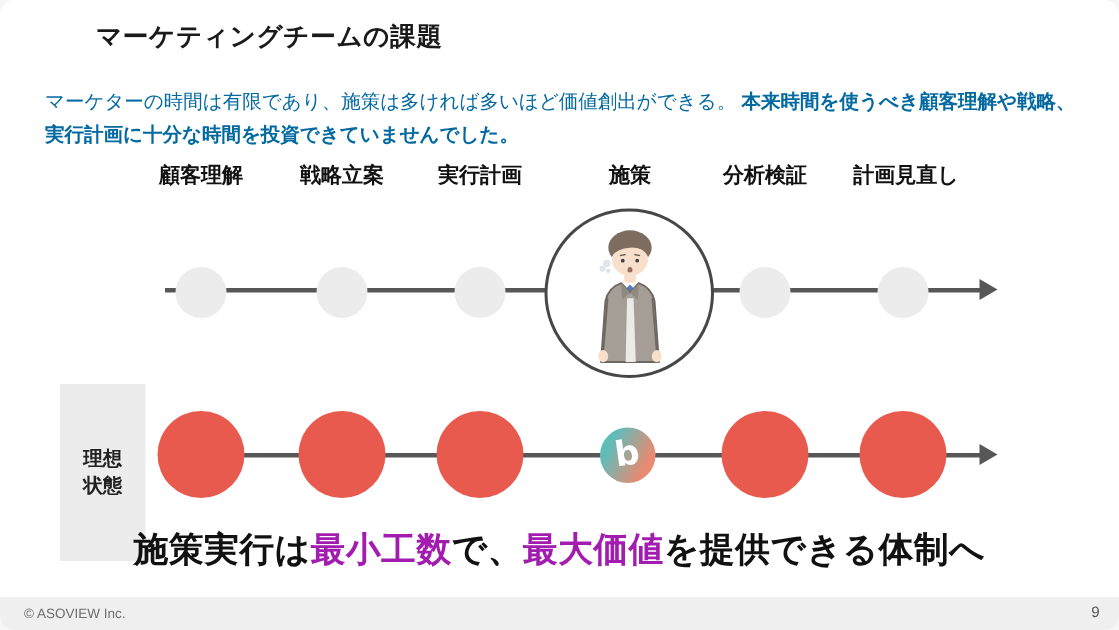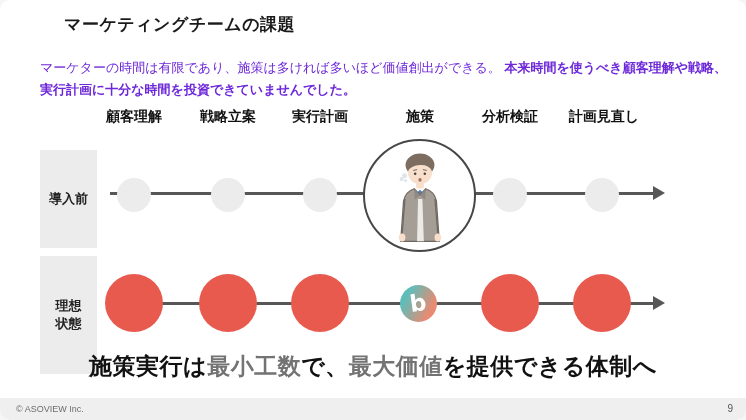--- a/index.html
+++ b/index.html
@@ -4,21 +4,21 @@
 <style>
   html,body{margin:0;padding:0;background:#f6f6f6;}
   body{width:746px;height:420px;font-family:"Liberation Sans","DejaVu Sans",sans-serif;}
   .slide{position:relative;width:746px;height:420px;background:#ffffff;border-radius:10px;overflow:hidden;}
 
   .title{position:absolute;left:28px;top:13px;font-size:17px;font-weight:bold;color:#1a1a1a;letter-spacing:.5px;margin-left:36px;}
 
   .brand{position:absolute;right:18px;top:12px;display:flex;align-items:center;gap:5px;}
   .brand-name{font-size:17px;font-weight:bold;color:#3d4046;letter-spacing:1px;}
 
-  .intro{position:absolute;left:40px;top:57px;width:692px;font-size:13px;line-height:1.72;color:#6d28d9;}
+  .intro{position:absolute;left:30px;top:57px;width:692px;font-size:13px;line-height:1.72;color:#0369a1;}
   .intro .b{font-weight:bold;}
 
   .col-header{position:absolute;top:108px;transform:translateX(-50%);font-size:14px;font-weight:bold;color:#111;white-space:nowrap;}
 
   .row-label{position:absolute;left:40px;width:57px;background:#ececec;display:flex;align-items:center;justify-content:center;
              font-size:13px;font-weight:bold;color:#222;text-align:center;white-space:pre-line;line-height:1.4;}
   .row-label.before{top:150px;height:98px;}
   .row-label.ideal{top:256px;height:118px;}
 
   .tline{position:absolute;left:110px;width:545px;height:2.5px;background:#575757;z-index:1;}
@@ -42,21 +42,21 @@
              background:linear-gradient(118deg,#5fbdb9 22%,#e98a72 78%);
              display:flex;align-items:center;justify-content:center;}
   .logo-node span{color:#fff;font-size:23px;font-weight:bold;transform:rotate(-8deg);font-family:"DejaVu Sans",sans-serif;line-height:1;}
 
   .bubble{position:absolute;left:489px;top:135px;width:192px;background:#ebebeb;padding:7px 10px;
           font-size:10.5px;font-weight:bold;color:#1c1c1c;line-height:1.55;z-index:4;}
   .bubble:before{content:"";position:absolute;left:-10px;bottom:8px;width:0;height:0;
                  border-top:4px solid transparent;border-bottom:9px solid transparent;border-right:13px solid #ebebeb;}
 
   .statement{position:absolute;left:0;top:351px;width:746px;text-align:center;font-size:23px;font-weight:bold;color:#111;letter-spacing:.5px;}
-  .statement .hl{color:#737373;}
+  .statement .hl{color:#a21caf;}
 
   .footer{position:absolute;left:0;top:398px;width:746px;height:22px;background:#efefef;}
   .footer .copyright{position:absolute;left:16px;width:100%;top:6px;font-size:9px;color:#6e6e6e;}
   .footer .page{position:absolute;right:13px;top:5px;font-size:10px;color:#555;}
 </style>
 </head>
 <body>
 
 <div class="slide">
 
@@ -67,21 +67,20 @@
     <span>マーケターの時間は有限であり、施策は多ければ多いほど価値創出ができる。 </span><span class="b">本来時間を使うべき顧客理解や戦略、実行計画に十分な時間を投資できていませんでした。</span>
   </div>
 
   <div class="col-header" style="left:134px;">顧客理解</div>
   <div class="col-header" style="left:228px;">戦略立案</div>
   <div class="col-header" style="left:320px;">実行計画</div>
   <div class="col-header" style="left:420px;">施策</div>
   <div class="col-header" style="left:510px;font-family:Liberation Mono, monospace;">分析検証</div>
   <div class="col-header" style="left:604px;">計画見直し</div>
 
-  <div class="row-label before">導入前</div>
   <div class="row-label ideal">理想
 状態</div>
 
   <div class="tline r1"></div>
   <div class="arrowhead r1"></div>
   <div class="dot gray g1"></div>
   <div class="dot gray g2"></div>
   <div class="dot gray g3"></div>
   <div class="dot gray g5"></div>
   <div class="dot gray g6"></div>

